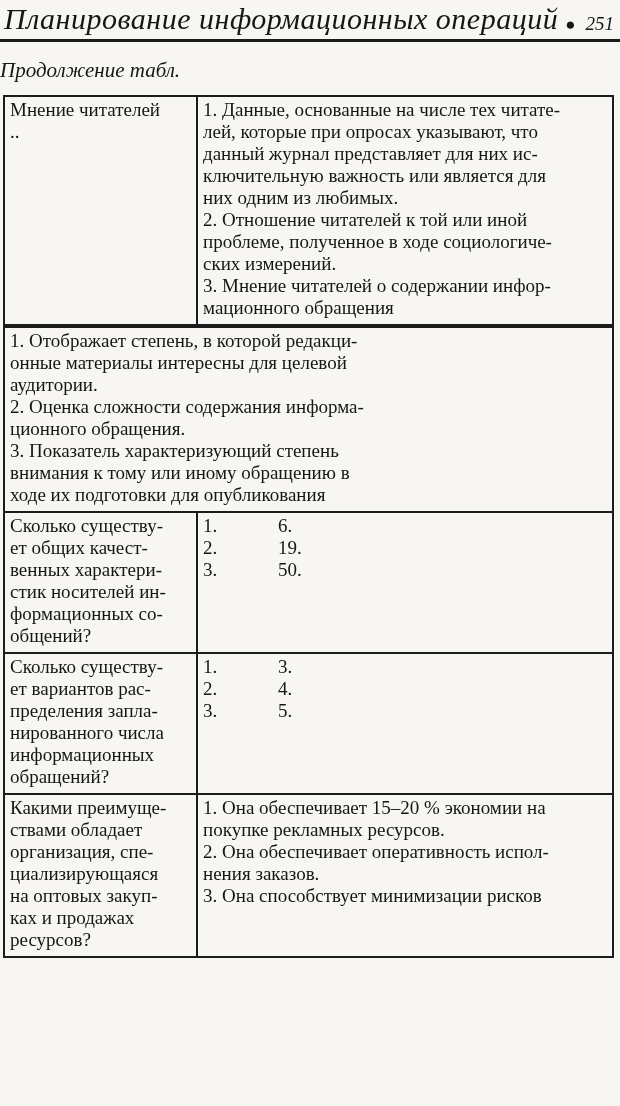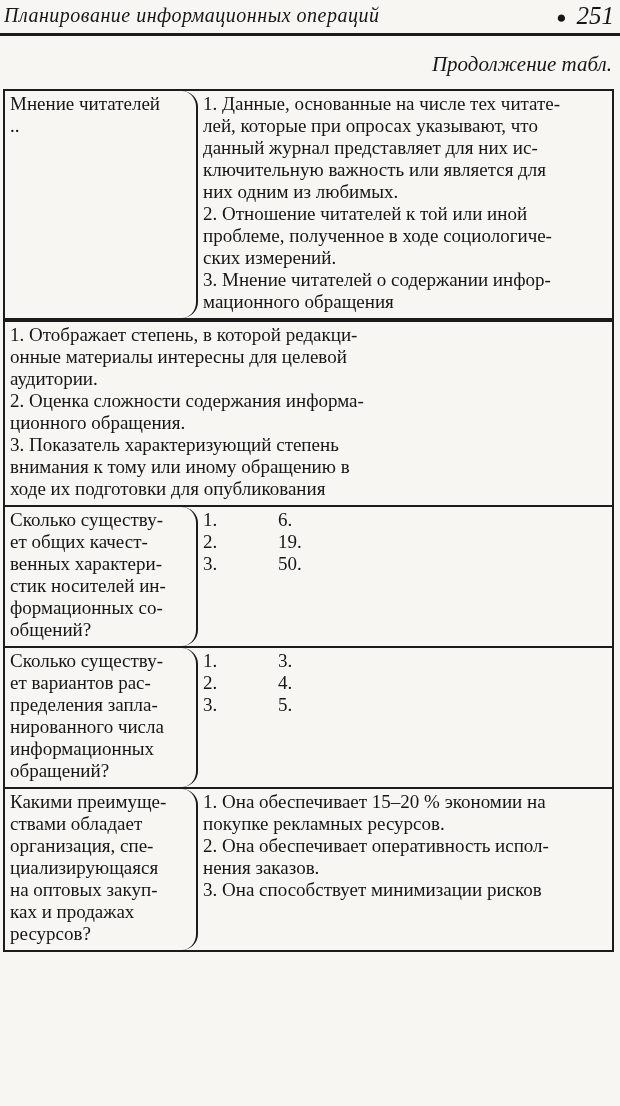--- a/index.html
+++ b/index.html
@@ -20,45 +20,45 @@
   
   .running-head {
     display: flex;
     justify-content: space-between;
     align-items: baseline;
     padding: 2px 6px 0 4px;
     font-style: italic;
     white-space: nowrap;
   }
   .head-title {
-    font-size: 20px;
+    font-size: 30px;
     letter-spacing: 0.5px;
   }
   .head-right {
     display: flex;
     align-items: center;
     gap: 10px;
   }
   .bullet {
     font-style: normal;
     font-size: 17px;
     line-height: 1;
     transform: translateY(1px);
   }
   .pagenum {
-    font-size: 25px;
+    font-size: 19px;
   }
   .head-rule {
     height: 3px;
     background: #1b1b1b;
     margin: 3px 0 0 0;
   }
   
   .continuation {
-    text-align: right;
+    text-align: left;
     font-style: italic;
     font-size: 21px;
     padding: 16px 8px 12px 0;
   }
   
   .qtable {
     margin: 0 6px 0 3px;
     border: 2px solid #1c1c1c;
     background: transparent;
   }
@@ -67,21 +67,20 @@
     align-items: stretch;
   }
   .trow + .trow {
     border-top: 2px solid #1c1c1c;
   }
   .cell {
     box-sizing: border-box;
     font-size: 19px;
     line-height: 22px;
     padding: 2px 4px 5px 5px;
-    border-radius: 16px;
   }
   .cell.term {
     flex: 0 0 193px;
     width: 193px;
     border-right: 2px solid #1c1c1c;
   }
   .cell.answer {
     flex: 1 1 auto;
   }
   .pair {

